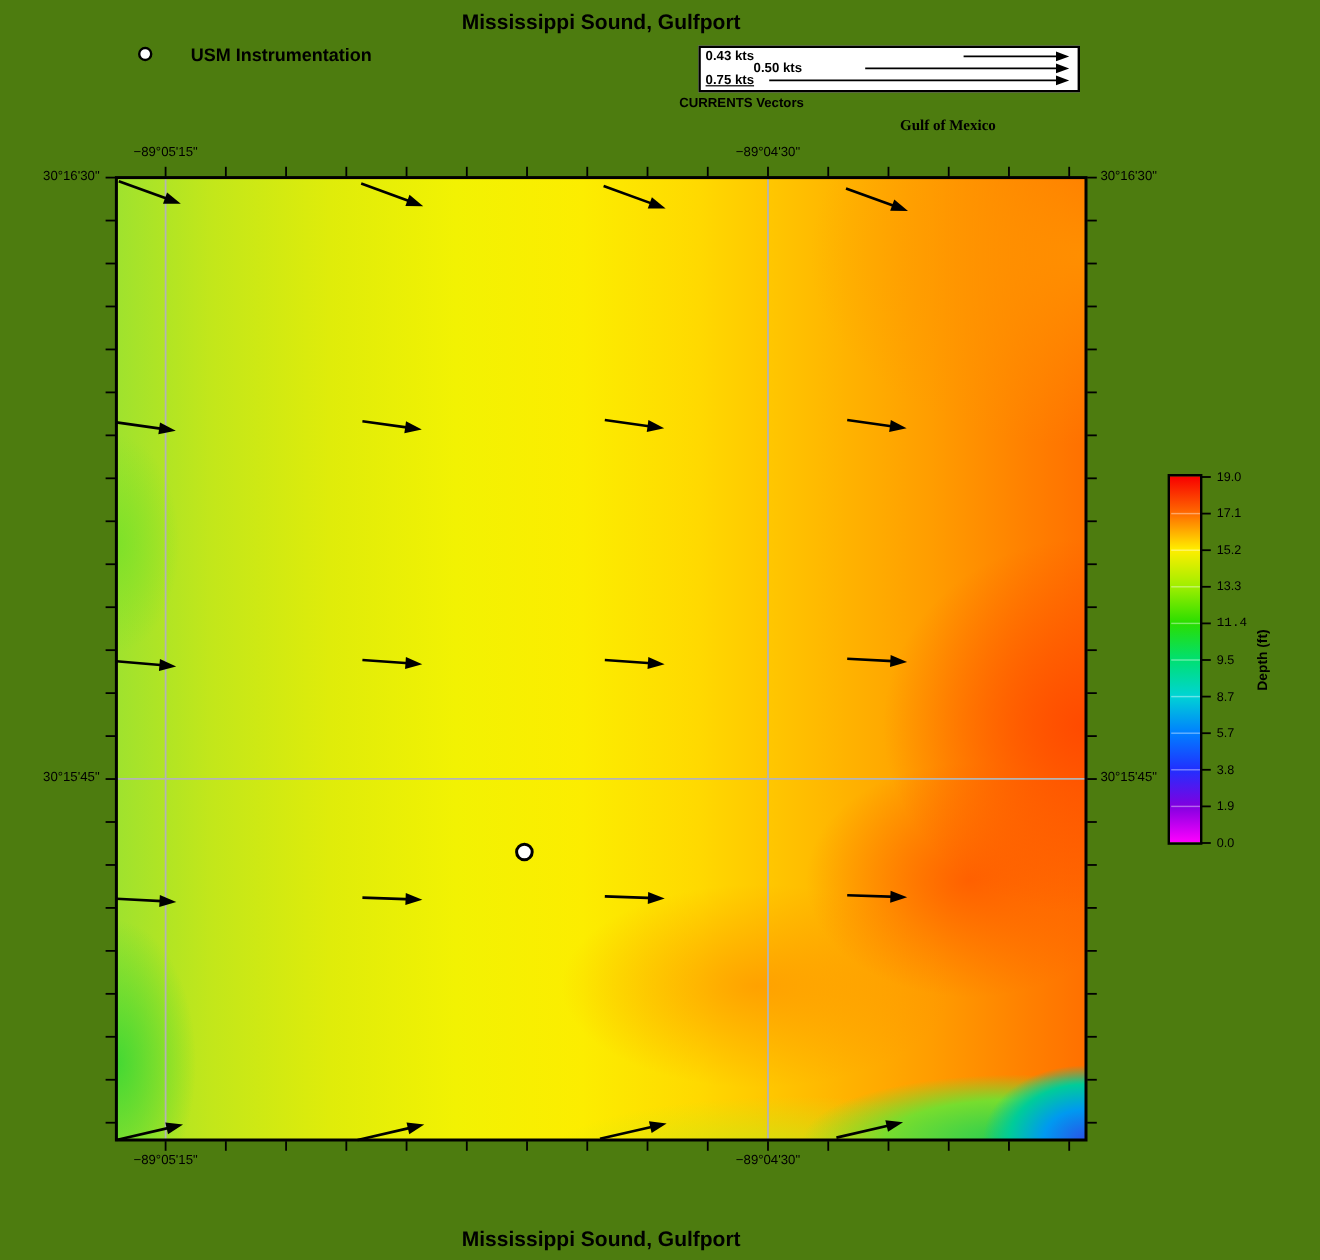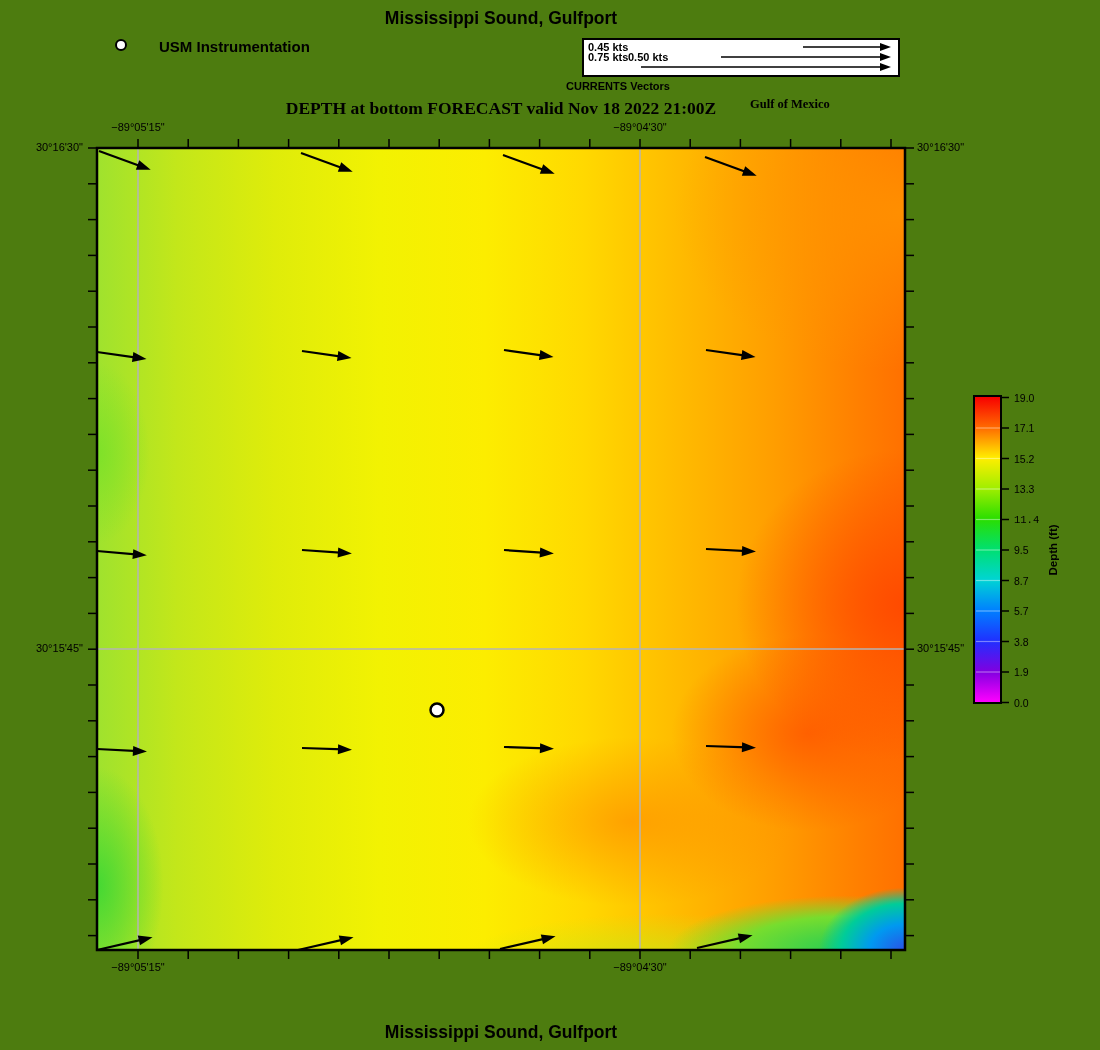--- a/index.html
+++ b/index.html
@@ -40,27 +40,26 @@
 <body>
 
 <div id="page">
 
   <div class="abs ttl" style="left:97px;top:8px;width:808px;">Mississippi Sound, Gulfport</div>
 
   <div class="abs" id="usm-dot"></div>
   <div class="abs" id="usm-label">USM Instrumentation</div>
 
   <div class="abs" id="vector-legend-box">
-    <span class="vl-label" style="top:2px;">0.45 kts</span>
+    <span class="vl-label" style="top:2px;">0.43 kts</span>
     <span class="vl-label" style="top:12px;padding-left:40px;">0.50 kts</span>
-    <span class="vl-label" style="top:12px;">0.75 kts</span>
+    <span class="vl-label" style="top:22px;text-decoration:underline;">0.75 kts</span>
   </div>
   <div class="abs" id="currents-caption">CURRENTS Vectors</div>
 
-  <div class="abs sub serif" style="left:97px;top:98px;width:808px;">DEPTH at bottom FORECAST valid Nov 18 2022 21:00Z</div>
   <div class="abs gom serif" style="left:750px;top:97px;width:165px;">Gulf of Mexico</div>
 
   <div class="abs" id="map-heatmap"></div>
 
   <div class="abs" id="colorbar-bar" style="background: linear-gradient(rgb(248, 0, 0) 0%, rgb(255, 106, 0) 10%, rgb(255, 238, 0) 20%, rgb(160, 238, 0) 30%, rgb(42, 222, 0) 40%, rgb(0, 224, 112) 50%, rgb(0, 212, 212) 60%, rgb(0, 128, 255) 70%, rgb(32, 48, 255) 80%, rgb(128, 0, 224) 90%, rgb(255, 0, 255) 100%);"></div>
   <div class="abs" id="depth-axis-label">Depth (ft)</div>
 
   <svg id="overlay" class="abs" width="1100" height="1050" viewBox="0 0 1100 1050">
       <line x1="138" y1="148" x2="138" y2="950" stroke="#b4b4b4" stroke-width="1.5"></line>
       <line x1="640" y1="148" x2="640" y2="950" stroke="#b4b4b4" stroke-width="1.5"></line>

